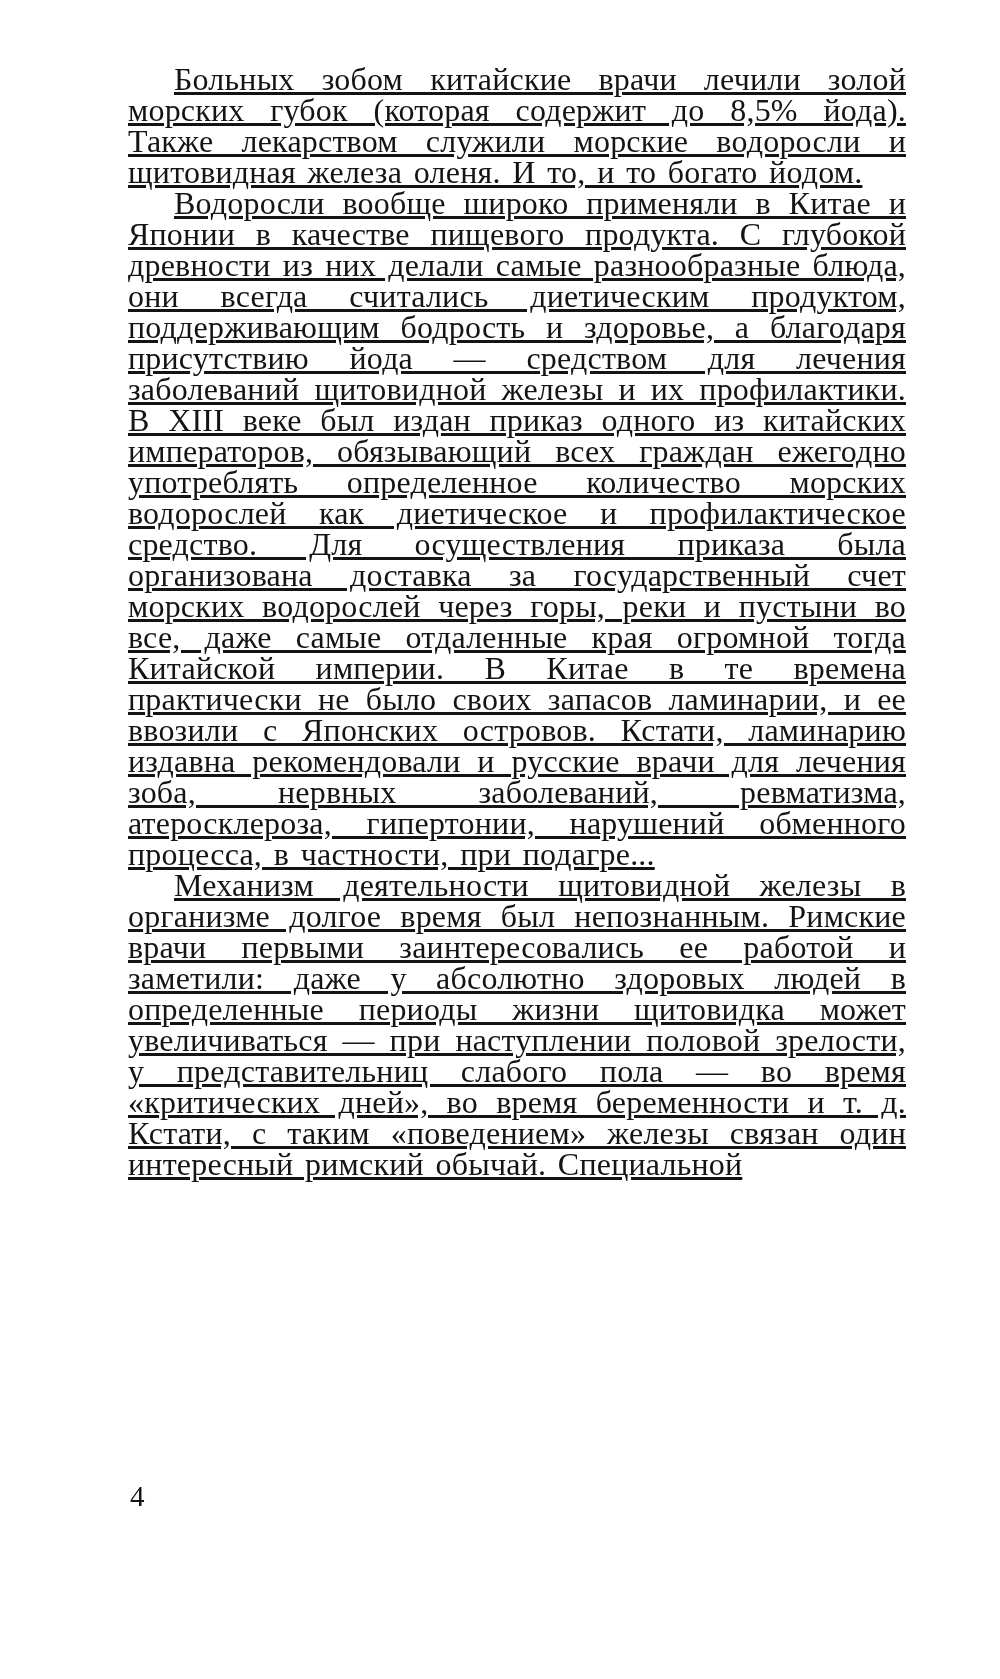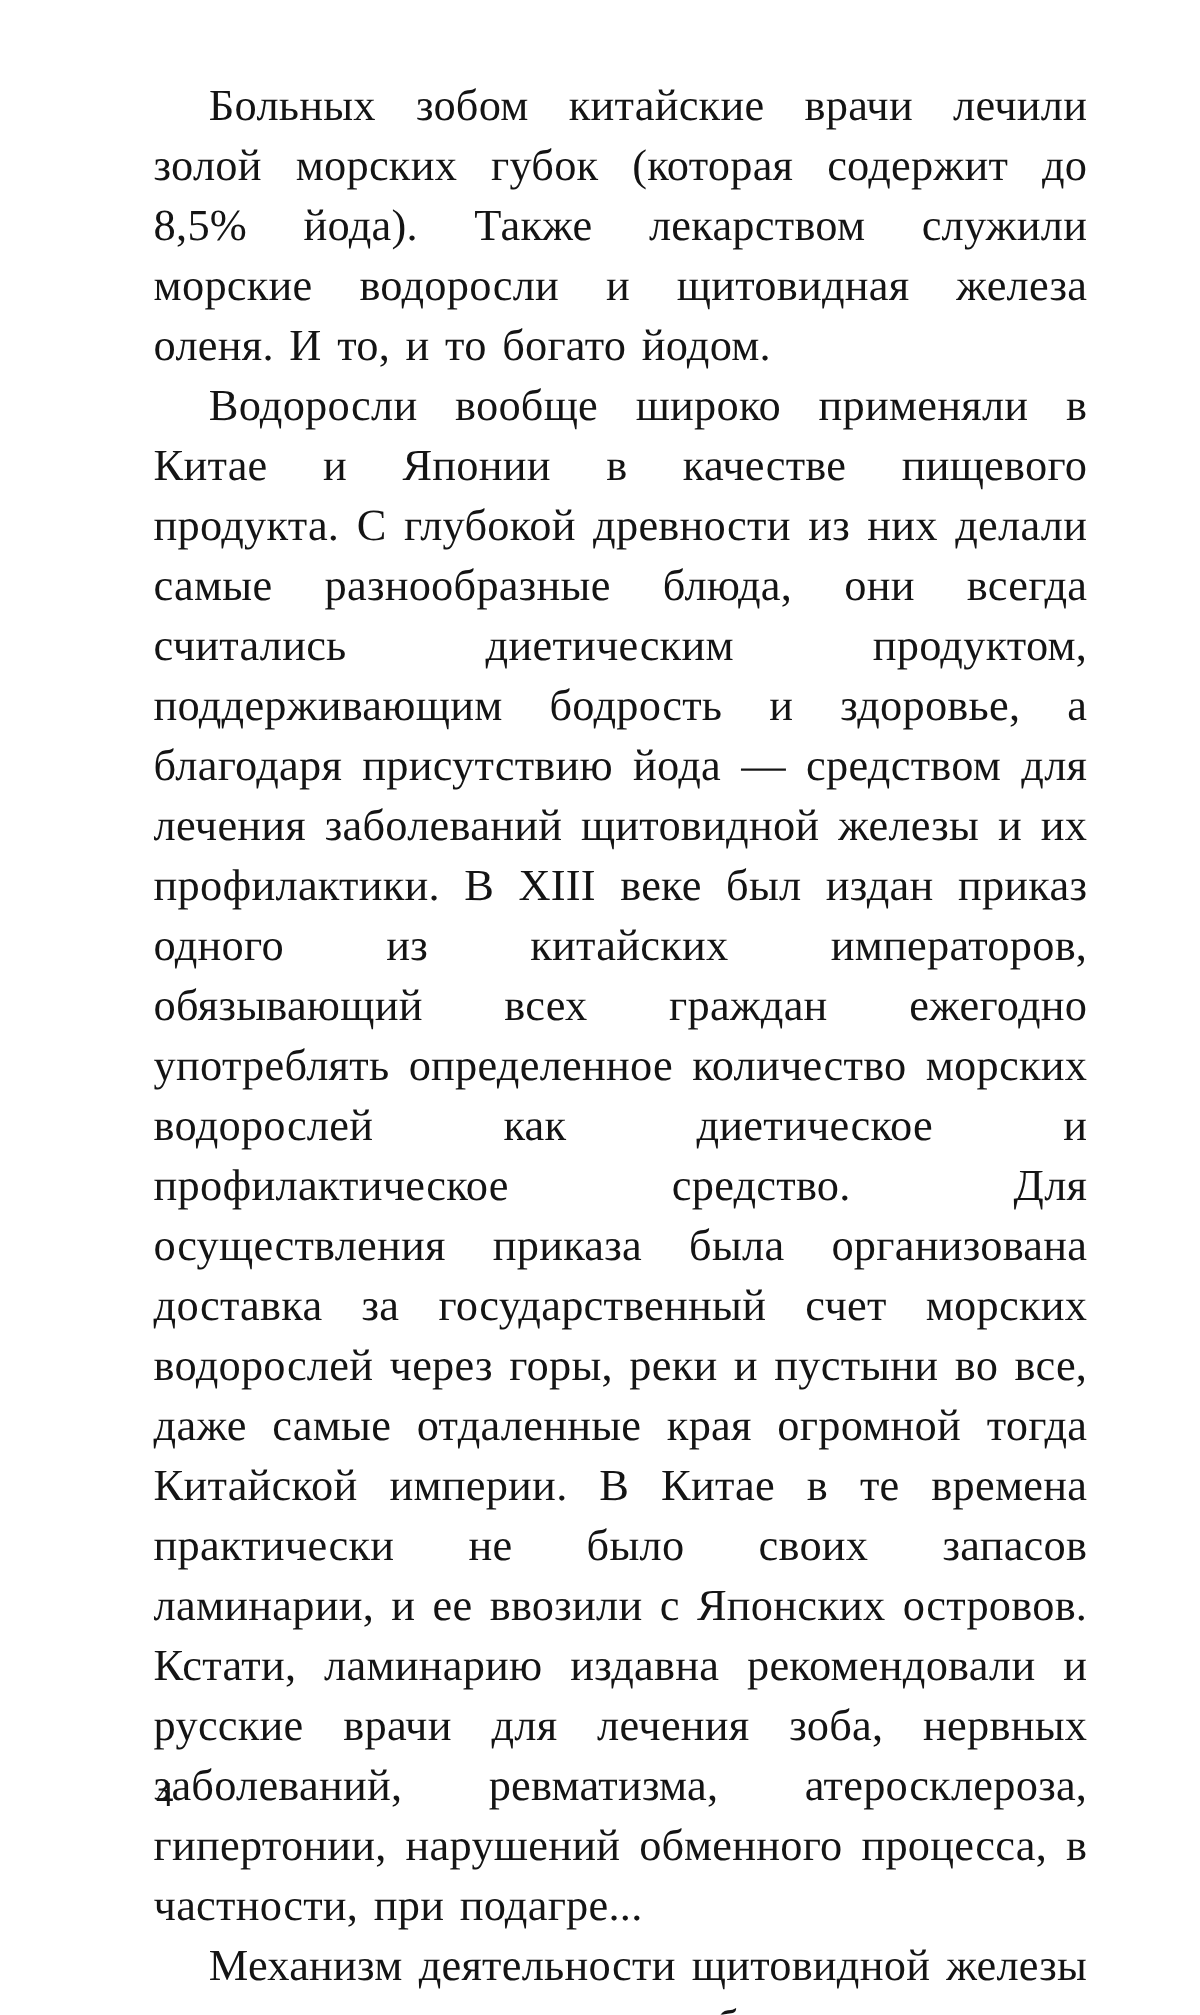--- a/index.html
+++ b/index.html
@@ -18,26 +18,27 @@
     overflow: hidden;
   }
   .text-block {
     position: absolute;
     left: 128px;
     top: 64px;
     width: 778px;
   }
   .text-block p {
     margin: 0;
-    font-size: 37px;
-    line-height: 50px;
+    font-size: 32px;
+    line-height: 31px;
     text-align: justify;
     text-indent: 46px;
     word-spacing: 3.5px;
     letter-spacing: 0.2px;
+    text-decoration: underline;
   }
   .page-number {
     position: absolute;
     left: 130px;
     top: 1482px;
     font-size: 29px;
     line-height: 1;
     color: #141414;
   }
 </style>

